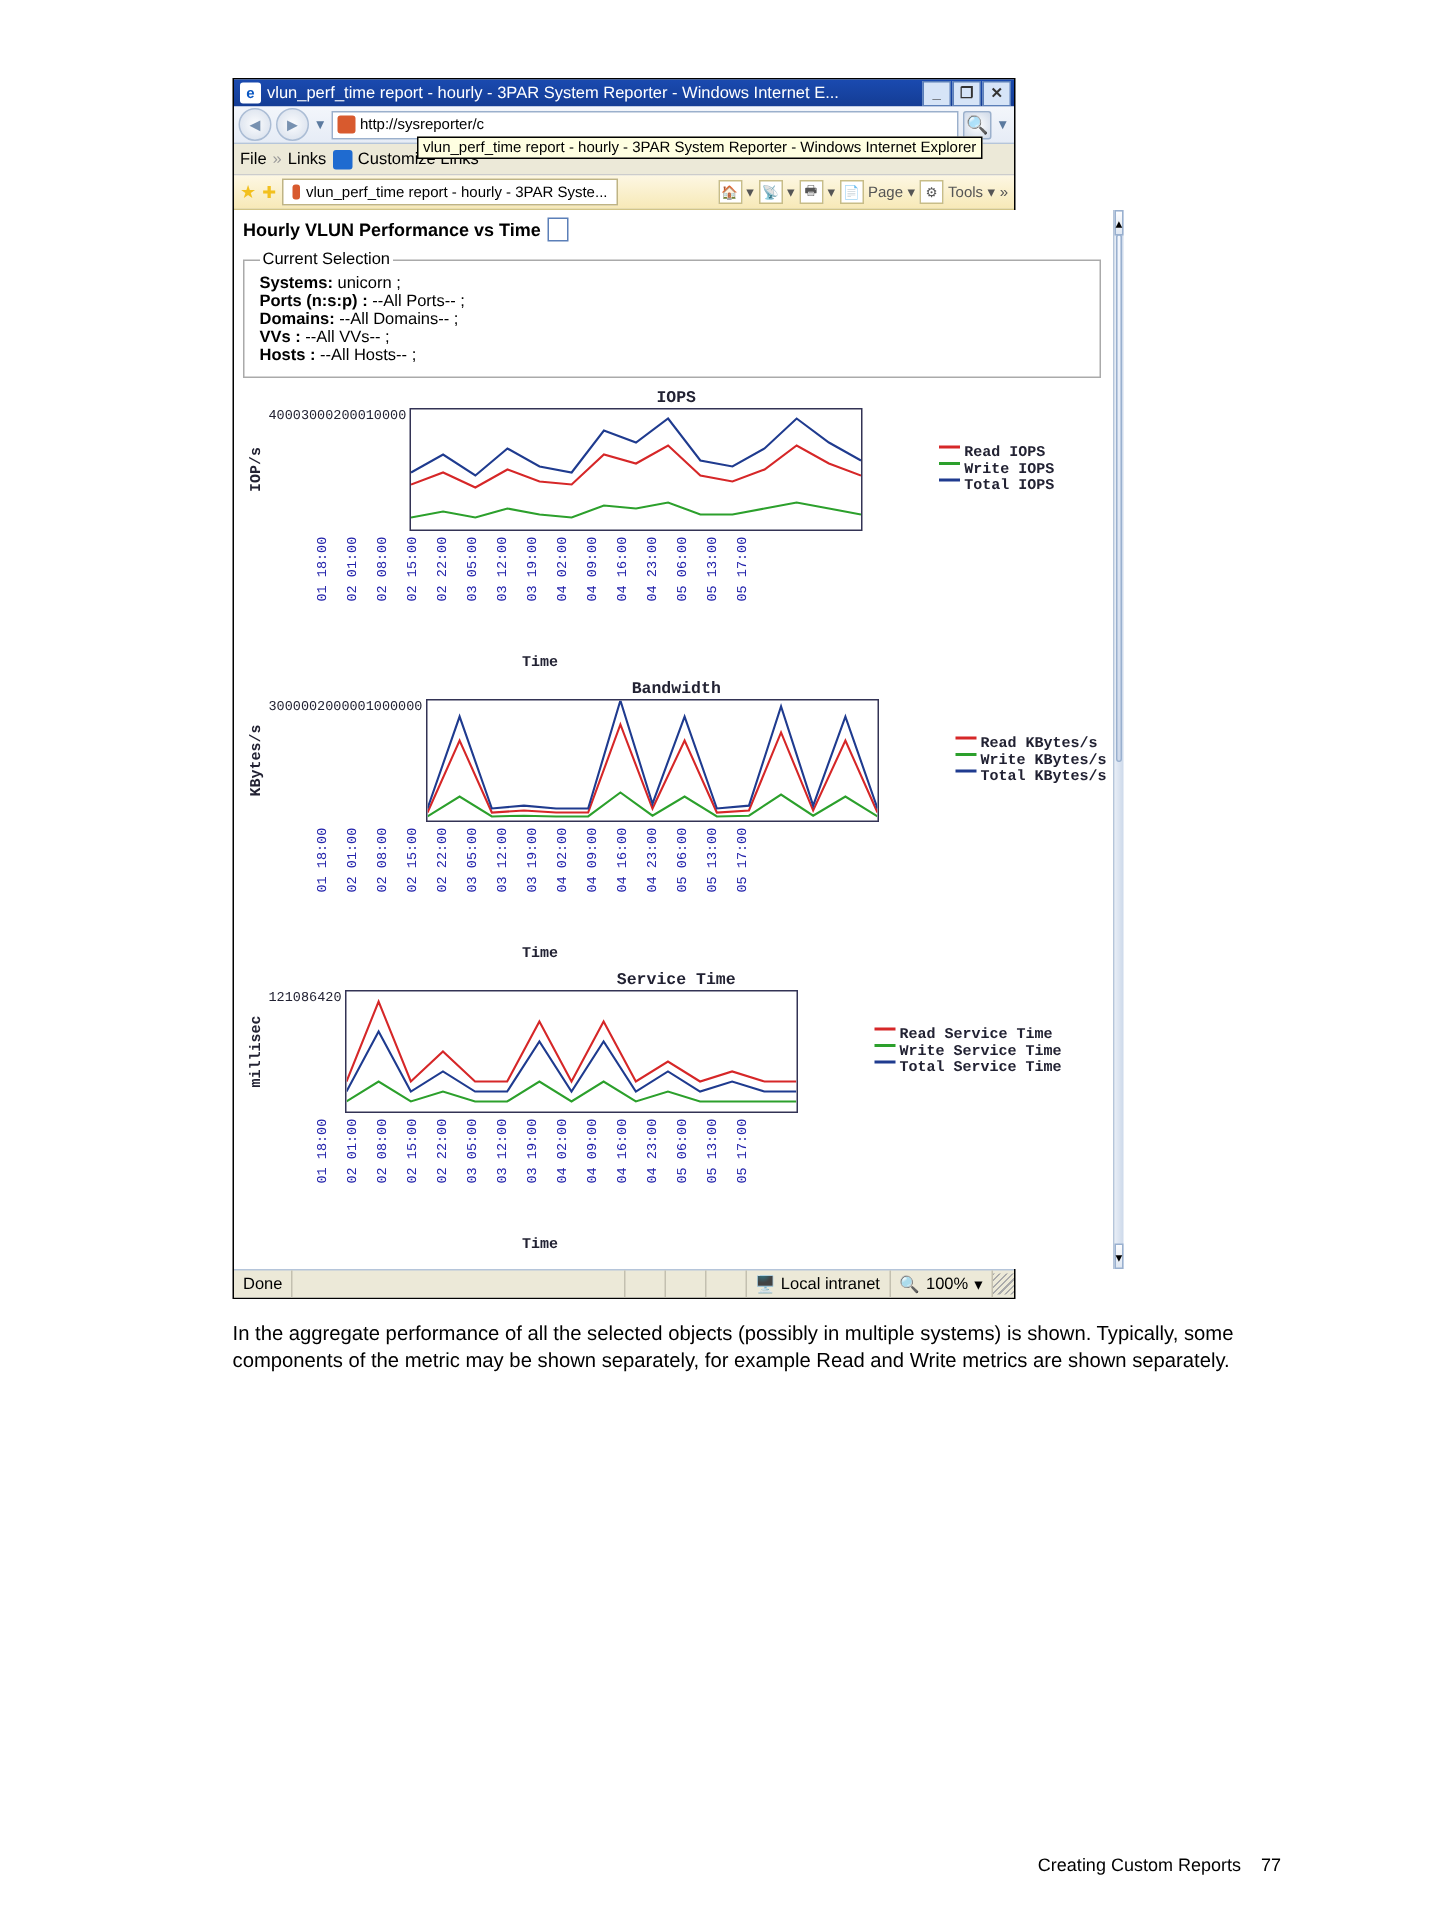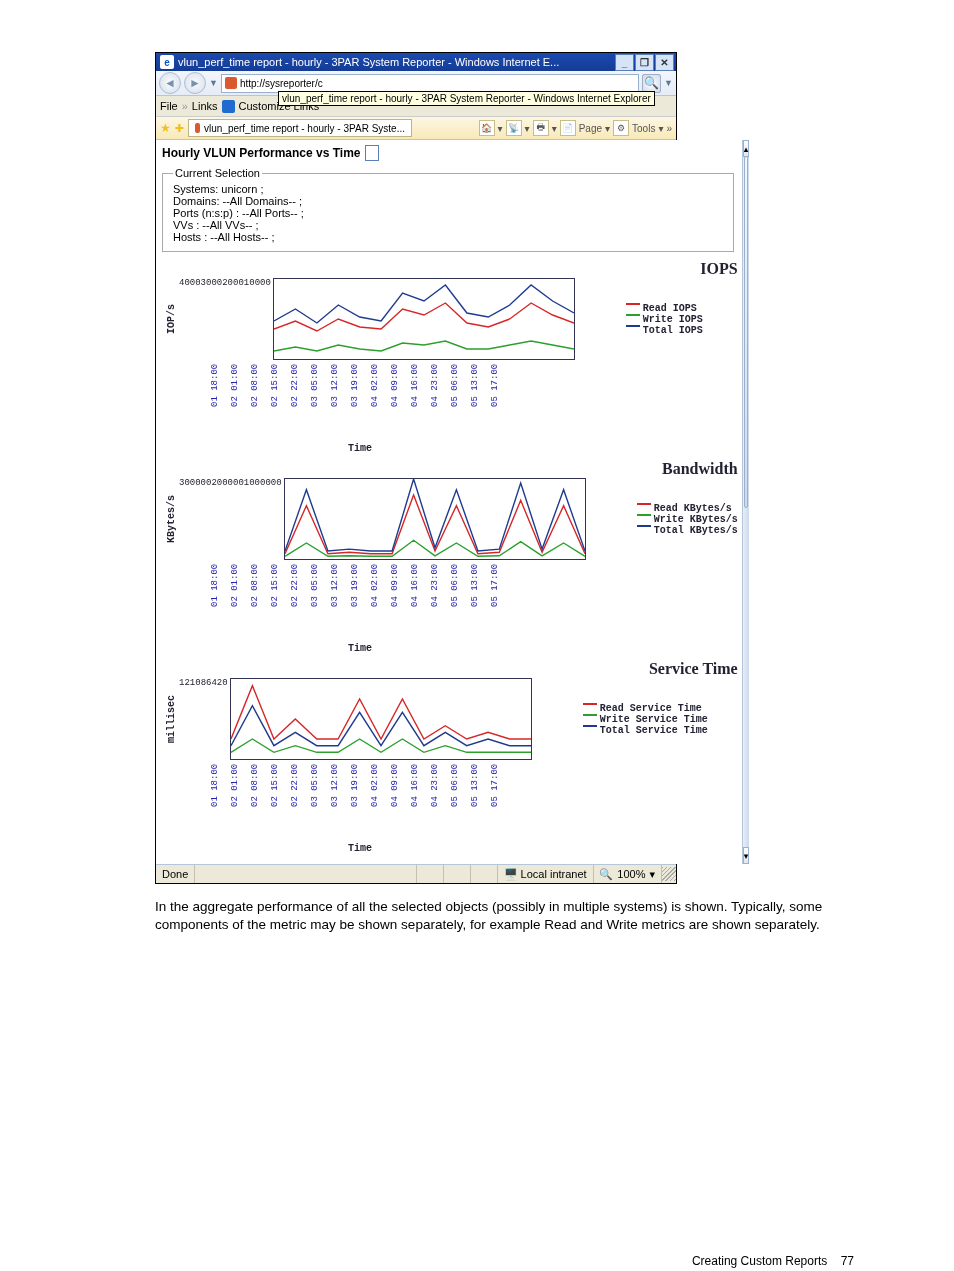--- a/index.html
+++ b/index.html
@@ -143,24 +143,24 @@
   }
   .hdrline { font-weight:bold; font-size:12px; padding:1px 0 6px 2px; display:flex;align-items:center;gap:4px;}
   .hdrline .doc-icon{ width:12px;height:14px;border:1px solid #5b7fb8;background:#fff;position:relative;}
   fieldset.cursel {
     border:1px solid #aaa;
     margin: 0 8px 8px 2px;
     padding: 4px 10px 8px 10px;
     font-size: 11px;
   }
   fieldset.cursel legend { font-size:11px; padding:0 2px;}
-  fieldset.cursel .lbl { font-weight:normal; }
+  fieldset.cursel .lbl { font-weight:bold; }
   
   .chart-block { margin: 0 4px 6px 4px; }
-  .chart-title { text-align:right; font-family: Liberation Serif, serif; font-size:16px; font-weight:bold; color:#223; }
+  .chart-title { text-align:center; font-family: Liberation Mono, monospace; font-size:11px; font-weight:bold; color:#223; }
   .chart-row { display:flex; align-items:flex-start; }
   .yaxis-label {
     writing-mode: vertical-rl; transform: rotate(180deg);
     font-family:"Courier New",monospace; font-size:10px; font-weight:bold; color:#223;
     padding: 0 2px; align-self:center;
   }
   .yticks {
     display:flex; flex-direction:row; justify-content:space-between;
     font-family:"Courier New",monospace; font-size:9px; color:#223; text-align:right;
     padding-right:2px;
@@ -270,22 +270,22 @@
       <div class="content">
 
         <div class="hdrline">
           <span>Hourly VLUN Performance vs Time</span>
           <span class="doc-icon"></span>
         </div>
 
         <fieldset class="cursel">
           <legend>Current Selection</legend>
           <div><span class="lbl">Systems:</span> <span>unicorn ;</span></div>
+          <div><span class="lbl">Ports (n:s:p) :</span> <span>--All Ports-- ;</span></div>
           <div><span class="lbl">Domains:</span> <span>--All Domains-- ;</span></div>
-          <div><span class="lbl">Ports (n:s:p) :</span> <span>--All Ports-- ;</span></div>
           <div><span class="lbl">VVs :</span> <span>--All VVs-- ;</span></div>
           <div><span class="lbl">Hosts :</span> <span>--All Hosts-- ;</span></div>
         </fieldset>
 
         <div class="chart-block">
           <div class="chart-title">IOPS</div>
           <div class="chart-row">
             <div class="yaxis-label">IOP/s</div>
             <div class="yticks" style="height:82px;">
                 <div>4000</div>

